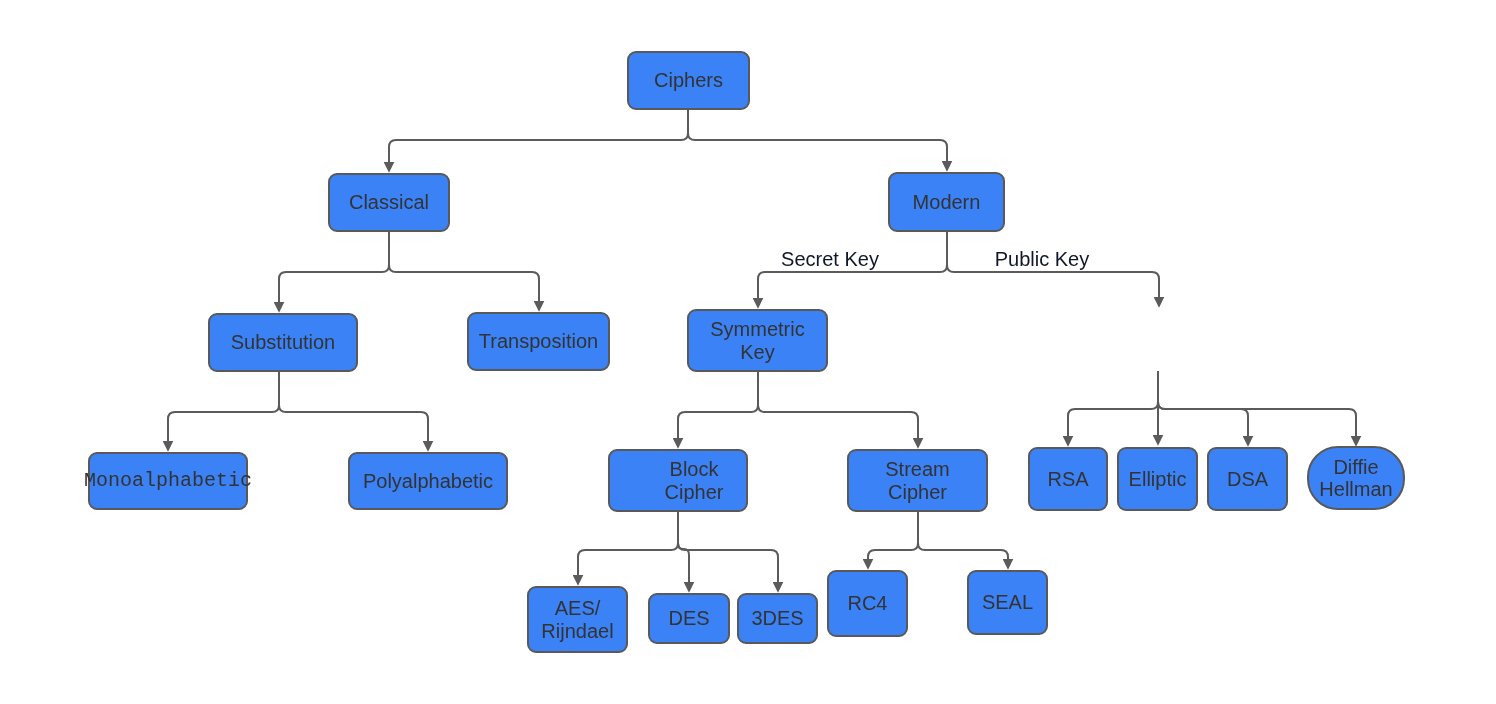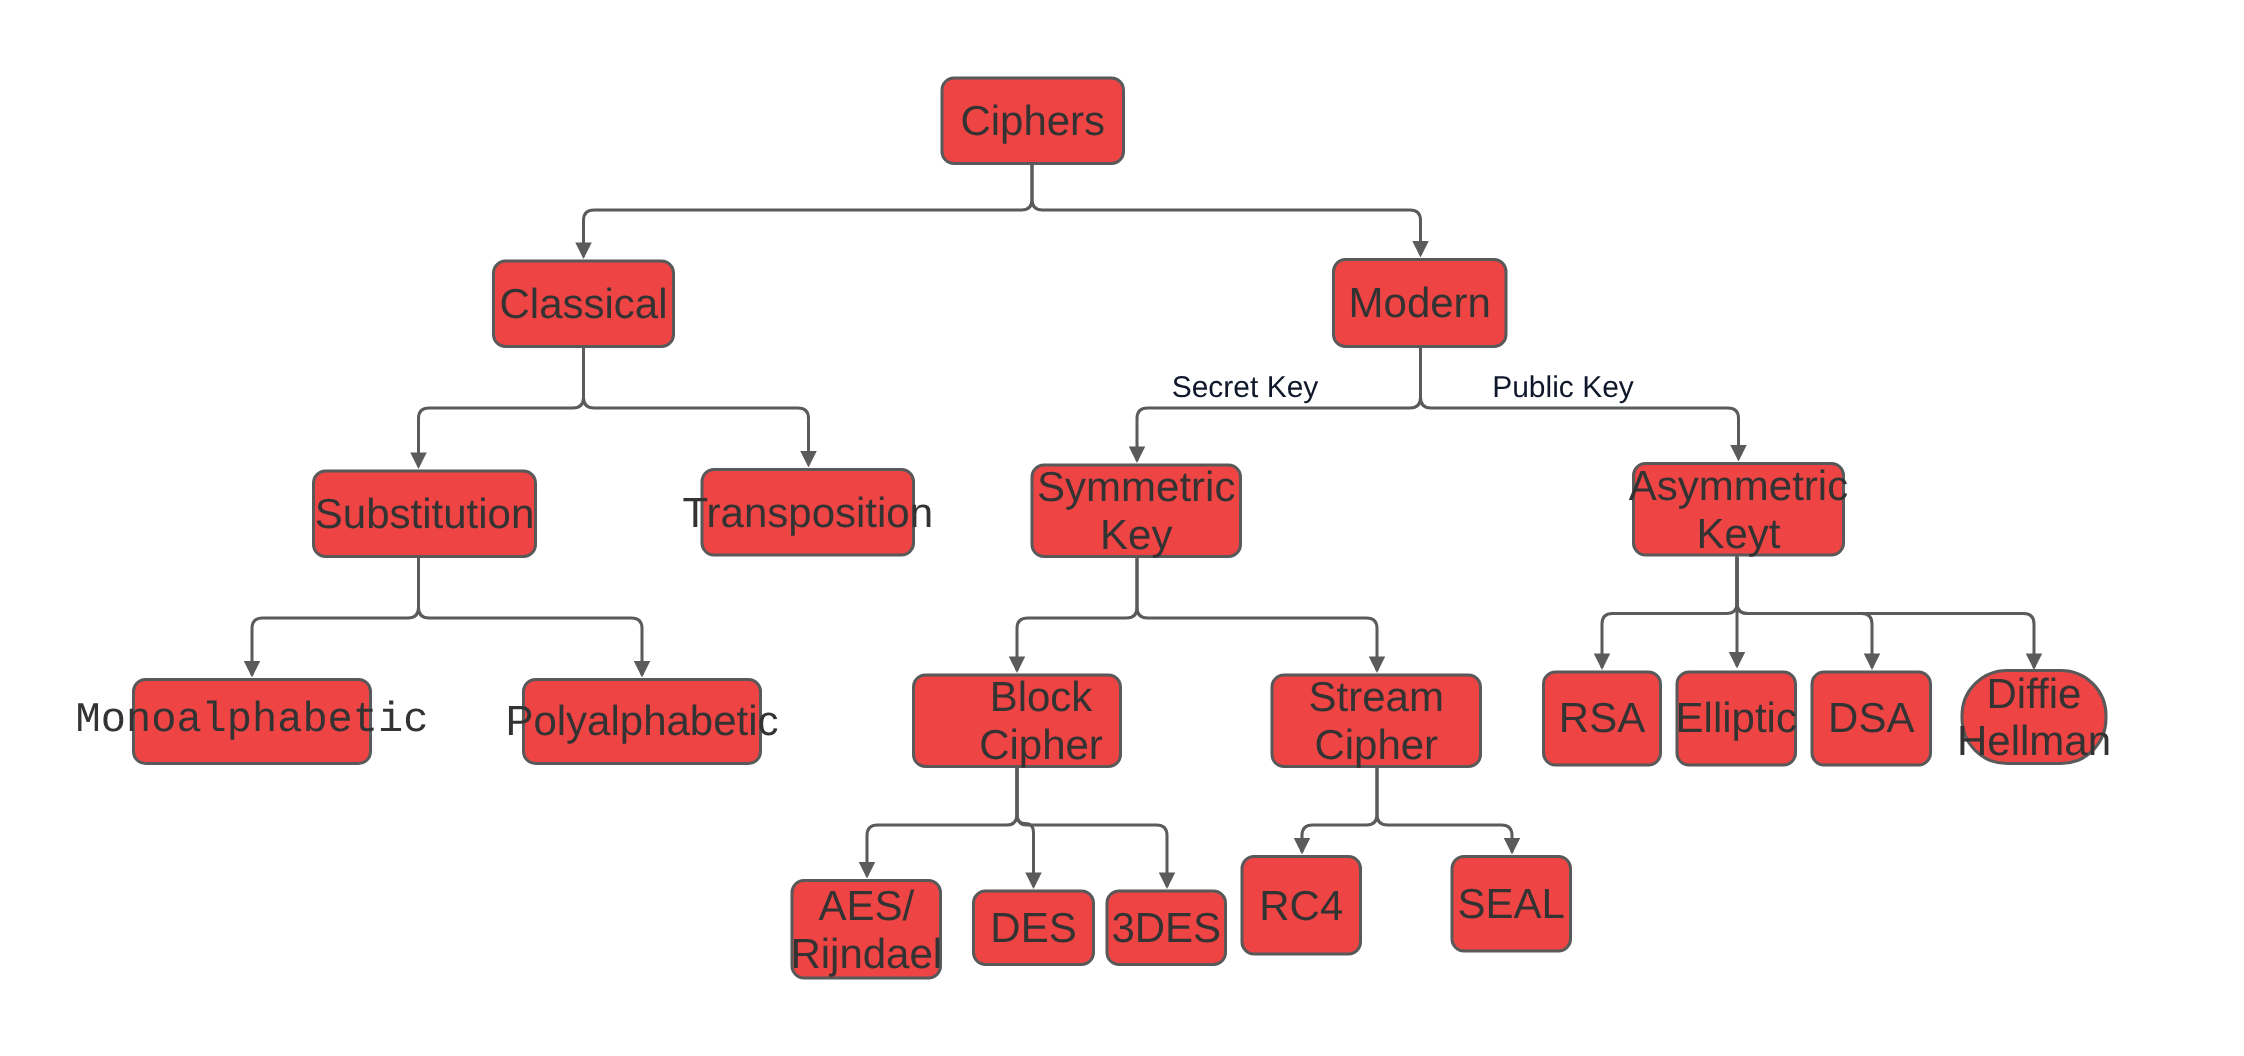--- a/index.html
+++ b/index.html
@@ -11,29 +11,29 @@
     font-family: "Liberation Sans", "DejaVu Sans", sans-serif;
     overflow: hidden;
   }
   .edges {
     position: absolute;
     left: 0; top: 0;
   }
   .node {
     position: absolute;
     box-sizing: border-box;
-    background: #ef4444;
+    background: #3b82f6;
     border: 2.5px solid #595959;
     border-radius: 9px;
     display: flex;
     align-items: center;
     justify-content: center;
     text-align: center;
     color: #333333;
-    font-size: 28px;
+    font-size: 20px;
     line-height: 1.12;
     white-space: pre-line;
   }
   .edge-label {
     position: absolute;
     transform: translate(-50%, -50%);
     color: #0f172a;
     font-size: 20px;
     white-space: nowrap;
     background: #ffffff;
@@ -80,22 +80,20 @@
 
   <div class="node" style="left:888px; top:172px; width:117px; height:60px;">Modern</div>
 
   <div class="node" style="left:208px; top:313px; width:150px; height:59px;">Substitution</div>
 
   <div class="node" style="left:467px; top:312px; width:143px; height:59px;">Transposition</div>
 
   <div class="node" style="left:687px; top:309px; width:141px; height:63px;">Symmetric
 Key</div>
 
-  <div class="node" style="left:1088px; top:308px; width:142px; height:63px;">Asymmetric
-Keyt</div>
 
   <div class="node" style="left:88px; top:452px; width:160px; height:58px;font-family:Liberation Mono, monospace;">Monoalphabetic</div>
 
   <div class="node" style="left:348px; top:452px; width:160px; height:58px;">Polyalphabetic</div>
 
   <div class="node" style="left:608px; top:449px; width:140px; height:63px;padding-left:32px;">Block Cipher</div>
 
   <div class="node" style="left:847px; top:449px; width:141px; height:63px;">Stream
 Cipher</div>
 

